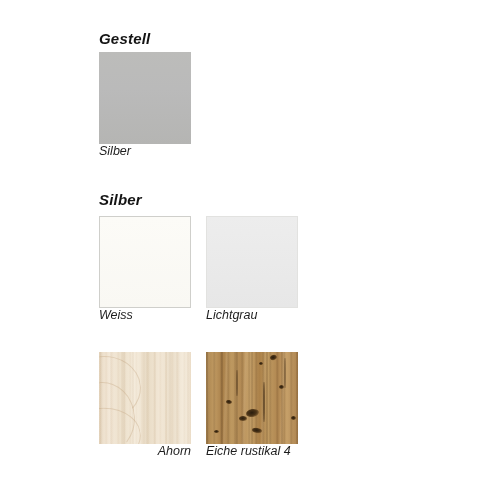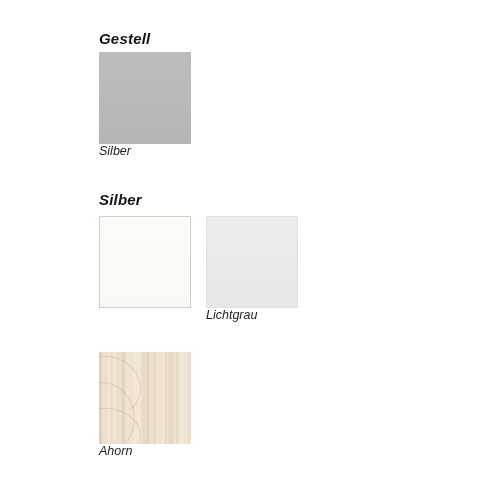--- a/index.html
+++ b/index.html
@@ -57,21 +57,21 @@
     color: #1d1d1d;
     line-height: 14px;
     white-space: nowrap;
   }
 
   
   #cell-silber        { left: 91px;  top: 52px;  }
   #cell-weiss         { left: 91px;  top: 216px; }
   #cell-lichtgrau     { left: 198px; top: 216px; }
   #cell-anthrazit     { left: 318px; top: 216px; }
-  #cell-ahorn         { left: 91px;  top: 352px; }
+  #cell-ahorn         { left: 91px;  top: 352px; text-align: right; }
   #cell-eiche         { left: 198px; top: 352px; }
 
   
   .sw-silber {
     background:
       linear-gradient(180deg, #bcbcba 0%, #bababa 40%, #b5b5b3 100%);
   }
   .sw-weiss {
     background: linear-gradient(180deg, #fcfbf7 0%, #f9f8f3 100%);
     border: 1px solid #cfcfcb;
@@ -196,31 +196,49 @@
 
   <div class="swatch-cell" id="cell-silber">
     <div class="swatch sw-silber"></div>
     <div class="swatch-label">Silber</div>
   </div>
 
   <div class="group-title" id="group-dekor-title">Silber</div>
 
   <div class="swatch-cell" id="cell-weiss">
     <div class="swatch sw-weiss"></div>
+    <div class="swatch-label">Weiss</div>
   </div>
 
   <div class="swatch-cell" id="cell-lichtgrau">
     <div class="swatch sw-lichtgrau"></div>
     <div class="swatch-label">Lichtgrau</div>
   </div>
 
 
   <div class="swatch-cell" id="cell-ahorn">
     <div class="swatch sw-ahorn">
       <span class="ahorn-fig f1"></span>
       <span class="ahorn-fig f2"></span>
       <span class="ahorn-fig f3"></span>
     </div>
     <div class="swatch-label">Ahorn</div>
   </div>
 
+  <div class="swatch-cell" id="cell-eiche">
+    <div class="swatch sw-eiche">
+      <span class="streak s2"></span>
+      <span class="streak s3"></span>
+      <span class="streak s1"></span>
+      <span class="knot k1"></span>
+      <span class="knot k2"></span>
+      <span class="knot k3"></span>
+      <span class="knot k4"></span>
+      <span class="knot k5"></span>
+      <span class="knot k6"></span>
+      <span class="knot k7"></span>
+      <span class="knot k8"></span>
+      <span class="knot k9"></span>
+    </div>
+    <div class="swatch-label">Eiche rustikal 4</div>
+  </div>
 
 </div>
 
 </body></html>

